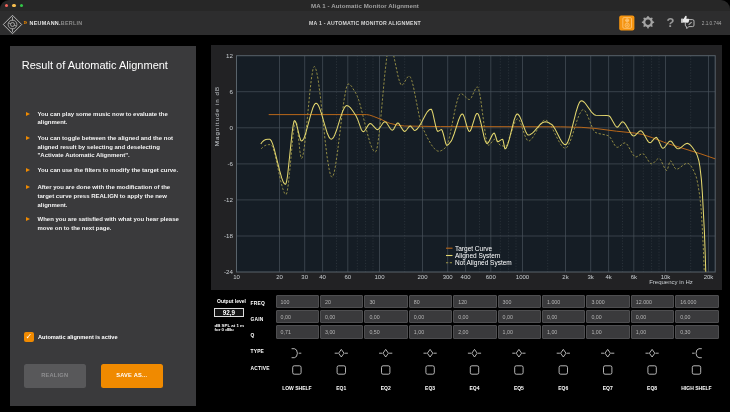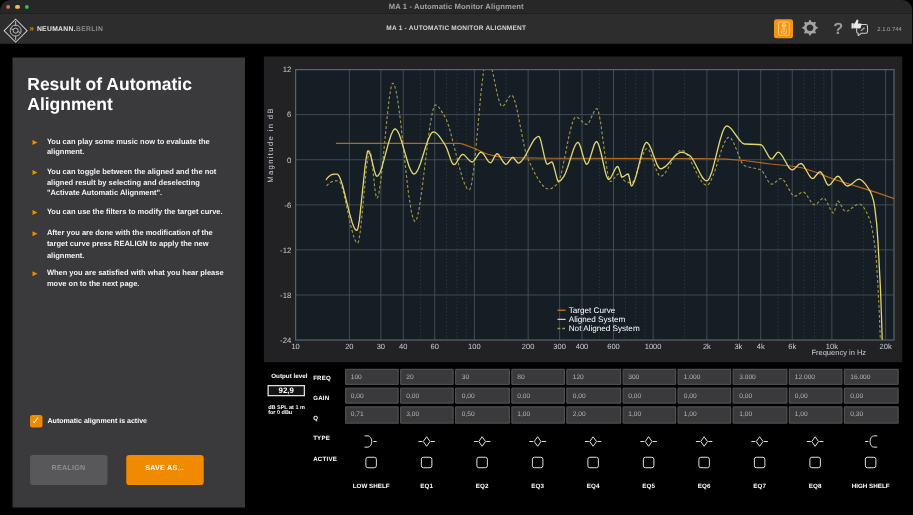--- a/index.html
+++ b/index.html
@@ -4,21 +4,21 @@
 <style>
 *{margin:0;padding:0;box-sizing:border-box}
 html,body{width:730px;height:412px;background:#000;font-family:"Liberation Sans",sans-serif;overflow:hidden}
 #win{position:relative;width:730px;height:412px;background:#000;border-radius:9px 9px 0 0;overflow:hidden}
 #titlebar{position:absolute;left:0;top:0;width:730px;height:11px;background:#272727}
 .tl{position:absolute;top:3.6px;width:3.8px;height:3.8px;border-radius:50%}
 #tbtitle{position:absolute;top:2px;left:0;width:730px;text-align:center;font-size:6.1px;font-weight:bold;color:#a2a2a2;letter-spacing:0.1px}
 #header{position:absolute;left:0;top:11px;width:730px;height:24px;background:#2d2d2e}
 #hdrtitle{position:absolute;top:9.3px;left:0;width:730px;text-align:center;font-size:5.2px;font-weight:bold;color:#d6d6d6;letter-spacing:0.2px}
 #leftpanel{position:absolute;left:10px;top:46px;width:186px;height:360px;background:#3a3a3c}
-#lp-title{position:absolute;left:11.8px;top:13px;font-size:14px;font-weight:bold;color:#fff;letter-spacing:0px}
+#lp-title{position:absolute;left:11.8px;top:13px;font-size:11px;font-weight:normal;color:#fff;letter-spacing:0px}
 .bullet{position:absolute;left:16px;font-size:6.0px;line-height:8.85px;color:#f2f2f2;font-weight:bold;width:153px}
 .bullet:before{content:"";position:absolute;left:0;top:2.2px;width:0;height:0;border-left:4.5px solid #f08a00;border-top:2.6px solid transparent;border-bottom:2.6px solid transparent}
 .bullet span{display:block;margin-left:11.5px}
 #chk{position:absolute;left:14px;top:286px;width:9.5px;height:9.5px;background:#f08a00;border-radius:2px;color:#fff;font-size:8px;line-height:9.5px;text-align:center}
 #chklab{position:absolute;left:28px;top:288px;font-size:5.65px;font-weight:bold;color:#fff}
 .btn{position:absolute;top:318px;width:61.5px;height:23.5px;border-radius:2.5px;font-size:5.7px;font-weight:bold;text-align:center;line-height:23.5px;letter-spacing:0.2px}
 #btn-realign{left:14px;background:#58585a;color:#8f8f91}
 #btn-save{left:91px;background:#f08a00;color:#fff}
 </style>
 </head>

